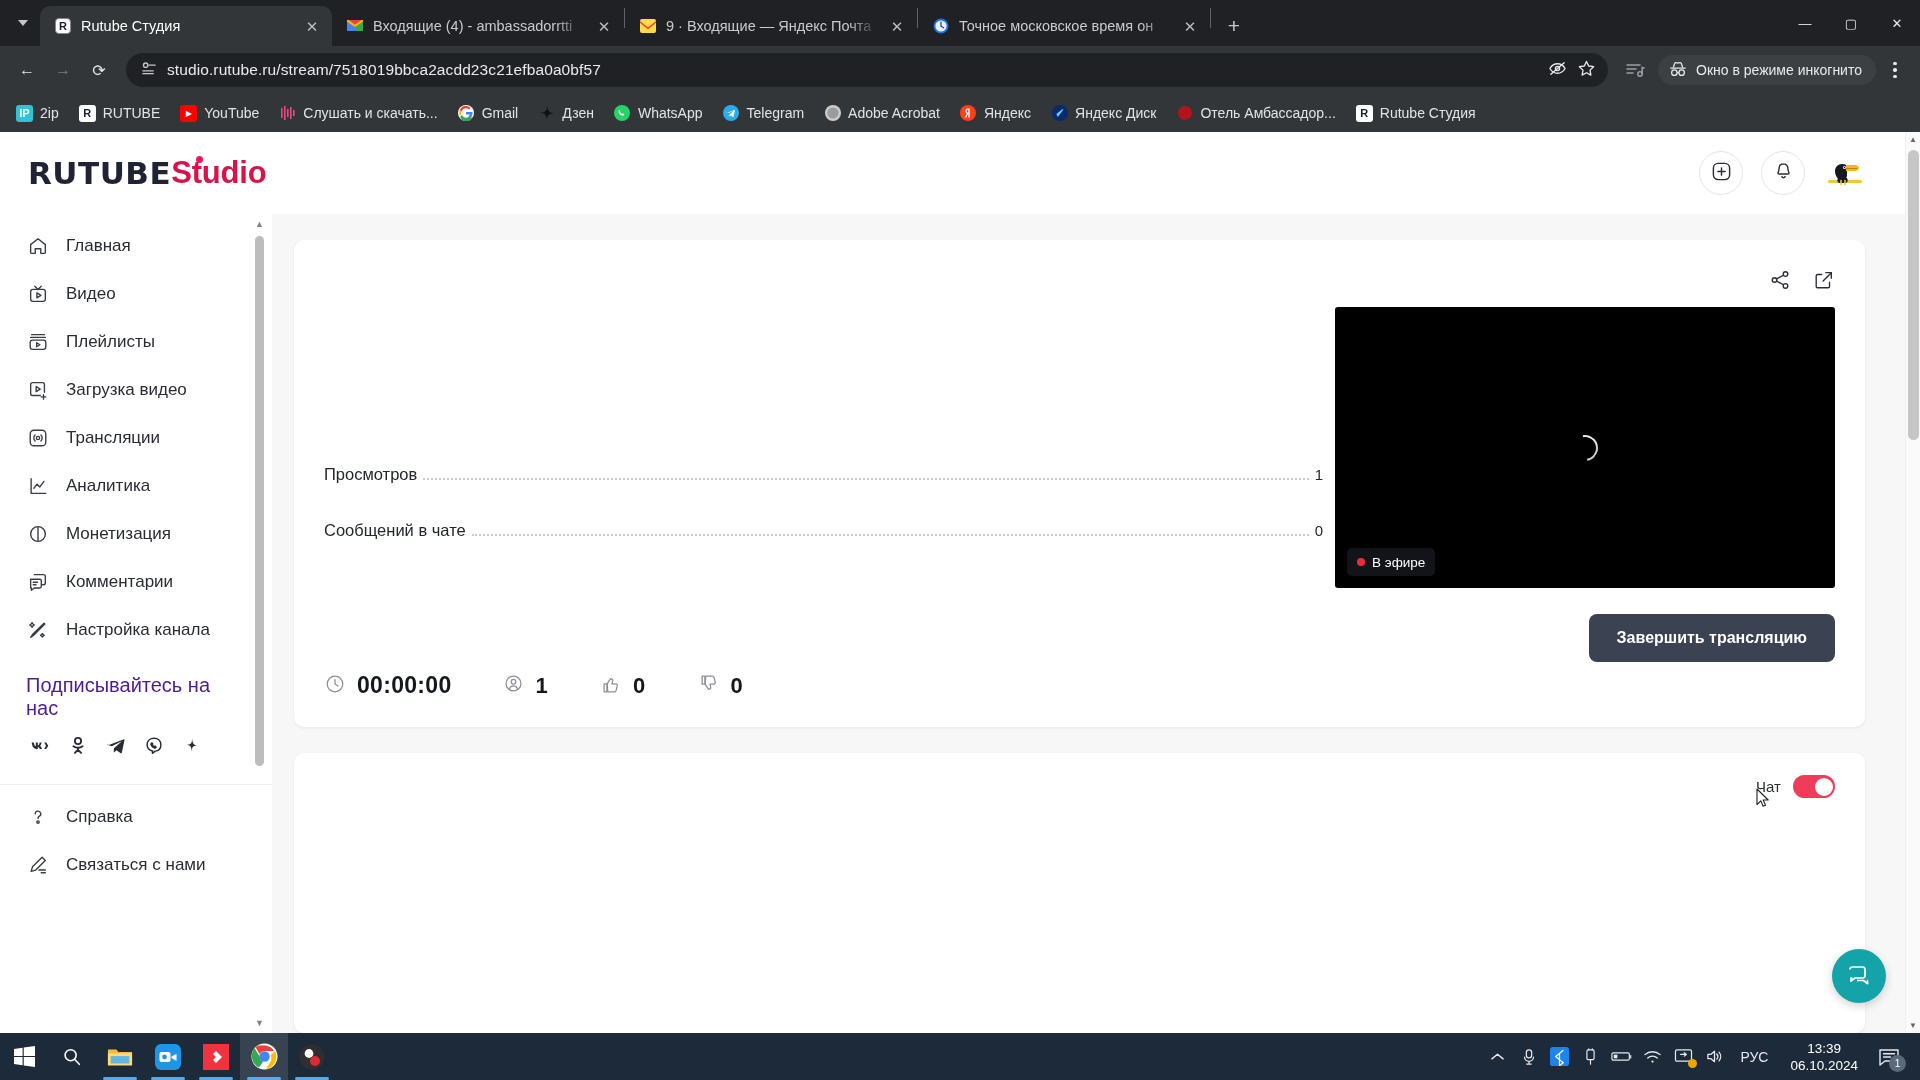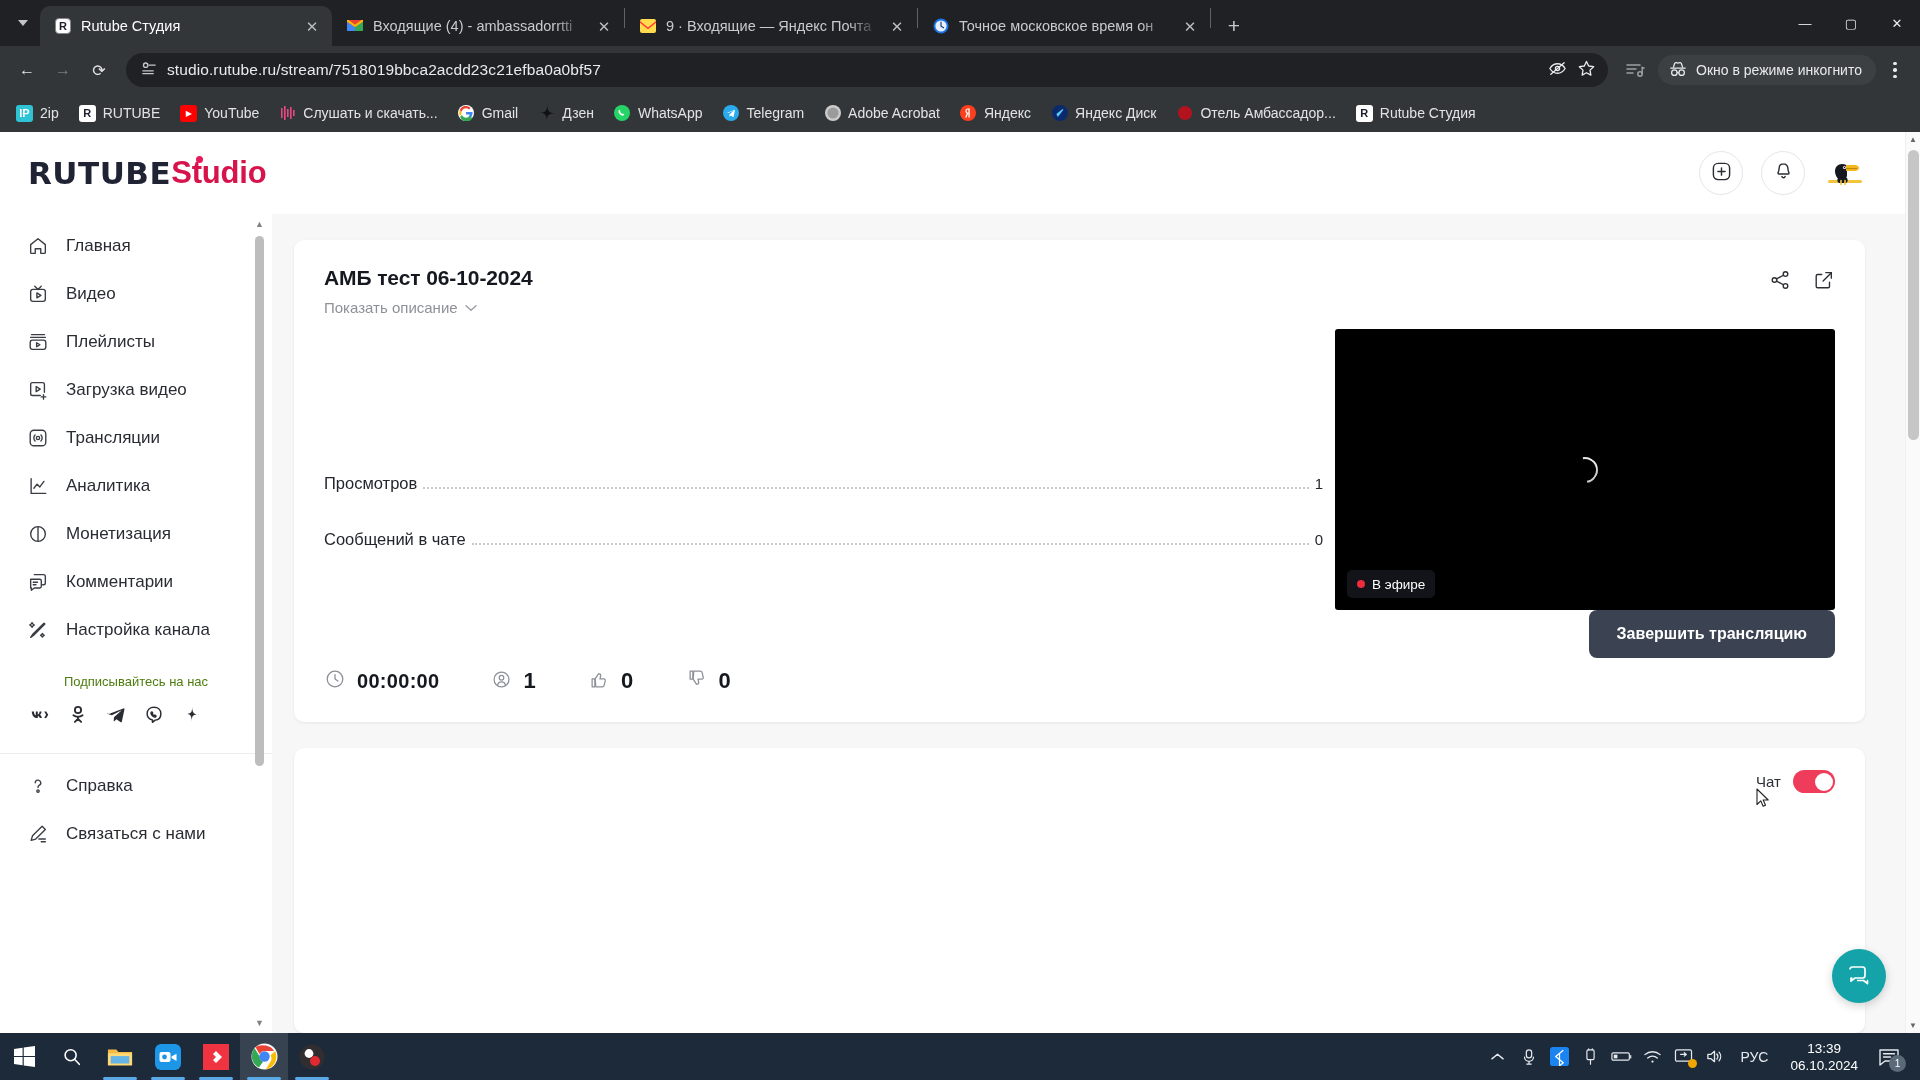--- a/index.html
+++ b/index.html
@@ -68,21 +68,21 @@
   .avatar { width: 44px; height: 40px; display: flex; align-items: center; justify-content: center; }
 
   .body-wrap { flex: 1; display: flex; overflow: hidden; }
 
   
   .sidebar { width: 272px; background: #fff; position: relative; display: flex; flex-direction: column; flex: 0 0 272px; }
   .side-scroll { flex: 1; padding-top: 8px; display: flex; flex-direction: column; overflow: hidden; }
   .nav-item { height: 48px; display: flex; align-items: center; gap: 16px; padding: 0 22px 0 26px; color: #2a2c33; font-size: 17px; }
   .nav-item .ni { width: 24px; height: 24px; flex: 0 0 24px; display: flex; align-items: center; justify-content: center; color: #3b3d45; }
   .follow { padding: 20px 26px 6px; }
-  .follow-title { font-size: 13px; color: #4d7c0f; margin-bottom: 12px; text-align: center; }
+  .follow-title { font-size: 20px; color: #4c1d95; margin-bottom: 12px; }
   .socials { display: flex; gap: 10px; align-items: center; }
   .soc { width: 28px; height: 28px; border-radius: 6px; display: flex; align-items: center; justify-content: center; color: #2a2c33; }
   .side-div { height: 1px; background: #ececed; margin: 18px 0 8px; }
   .bottom-nav { padding-bottom: 4px; }
   .side-track { position: absolute; top: 6px; right: 8px; width: 9px; bottom: 6px; display: flex; flex-direction: column; align-items: center; }
   .side-track .arw { color: #7f8288; font-size: 9px; line-height: 8px; }
   .side-thumb { position: absolute; top: 22px; right: 8px; width: 9px; height: 530px; background: #bdbdbd; border-radius: 5px; }
 
   
   .main { flex: 1; overflow: hidden; padding: 26px 40px 0 22px; display: flex; flex-direction: column; gap: 26px; }
@@ -98,25 +98,25 @@
   .stat-row { display: flex; align-items: baseline; font-size: 16.5px; color: #24262d; margin-bottom: 37px; }
   .stat-label { white-space: nowrap; }
   .dots { flex: 1; border-bottom: 2px dotted #c9cace; margin: 0 6px 4px 6px; height: 1px; }
   .stat-val { white-space: nowrap; font-size: 15px; color: #24262d; }
 
   .preview-col { width: 500px; flex: 0 0 500px; display: flex; flex-direction: column; align-items: flex-end; }
   .video { width: 500px; height: 281px; background: #000; border-radius: 3px; position: relative; overflow: hidden; display: flex; align-items: center; justify-content: center; }
   .spinner { width: 26px; height: 26px; border-radius: 50%; border: 2.5px solid rgba(255,255,255,0); border-top-color: #e8e8ea; border-right-color: #cfcfd3; transform: rotate(35deg); }
   .live-badge { position: absolute; left: 12px; bottom: 12px; background: rgba(22,24,30,.82); border-radius: 5px; height: 28px; display: flex; align-items: center; gap: 7px; padding: 0 10px; color: #fff; font-size: 13.5px; }
   .live-dot { width: 8px; height: 8px; border-radius: 50%; background: #ee2b3d; }
-  .end-btn { background: #3b4252; color: #fff; border: none; border-radius: 8px; height: 48px; padding: 0 28px; font-size: 16px; font-weight: 600; font-family: "Liberation Sans", sans-serif; }
+  .end-btn { margin-top: 26px; background: #3b4252; color: #fff; border: none; border-radius: 8px; height: 48px; padding: 0 28px; font-size: 16px; font-weight: 600; font-family: "Liberation Sans", sans-serif; }
 
   .stream-foot { display: flex; align-items: center; gap: 52px; margin-top: 10px; }
   .foot-item { display: flex; align-items: center; gap: 11px; color: #16181f; }
-  .foot-item .fv { font-size: 20px; font-weight: 600; letter-spacing: .3px; }
+  .foot-item .fv { font-size: 23px; font-weight: 600; letter-spacing: .3px; }
   .foot-item .fv.small { font-size: 22px; }
 
   .card-chat { flex: 1; padding: 22px 30px; display: flex; flex-direction: column; }
   .chat-top { display: flex; align-items: center; justify-content: flex-end; gap: 12px; }
   .chat-label { font-size: 15px; color: #2d2f36; }
   .switch { width: 42px; height: 23px; border-radius: 12px; background: #ef3c5a; position: relative; }
   .switch i { position: absolute; top: 2.5px; right: 2.5px; width: 18px; height: 18px; border-radius: 50%; background: #fff; }
 
   .fab { position: absolute; right: 34px; bottom: 30px; width: 54px; height: 54px; border-radius: 50%; background: #13a3a8; display: flex; align-items: center; justify-content: center; box-shadow: 0 3px 10px rgba(0,0,0,.18); }
 
@@ -593,29 +593,20 @@
             <span class="arw">▲</span>
             <span class="arw" style="margin-top:auto">▼</span>
           </div>
           <div class="side-thumb"></div>
         </div>
 
         <div class="main">
 
           <div class="card card-stream">
             <div class="stream-head">
-              <div>
-                <div class="stream-title">АМБ тест 06-10-2024</div>
-                <div class="stream-desc">
-                  <span>Показать описание</span>
-                  <svg width="12" height="8" viewBox="0 0 12 8" fill="none" stroke="#9b9da4" stroke-width="1.4">
-                      <path d="m1 1.8 5 4.4 5-4.4" stroke-linecap="round" stroke-linejoin="round"></path>
-                    </svg>
-                </div>
-              </div>
               <div class="head-actions">
                 <span>
                   <svg width="22" height="22" viewBox="0 0 24 24" fill="none" stroke="#2d2f36" stroke-width="1.5">
                       <circle cx="18" cy="5.5" r="2.5"></circle>
                       <circle cx="6" cy="12" r="2.5"></circle>
                       <circle cx="18" cy="18.5" r="2.5"></circle>
                       <path d="m8.3 10.8 7.4-4M8.3 13.2l7.4 4" stroke-linecap="round"></path>
                     </svg>
                 </span>
                 <span>

